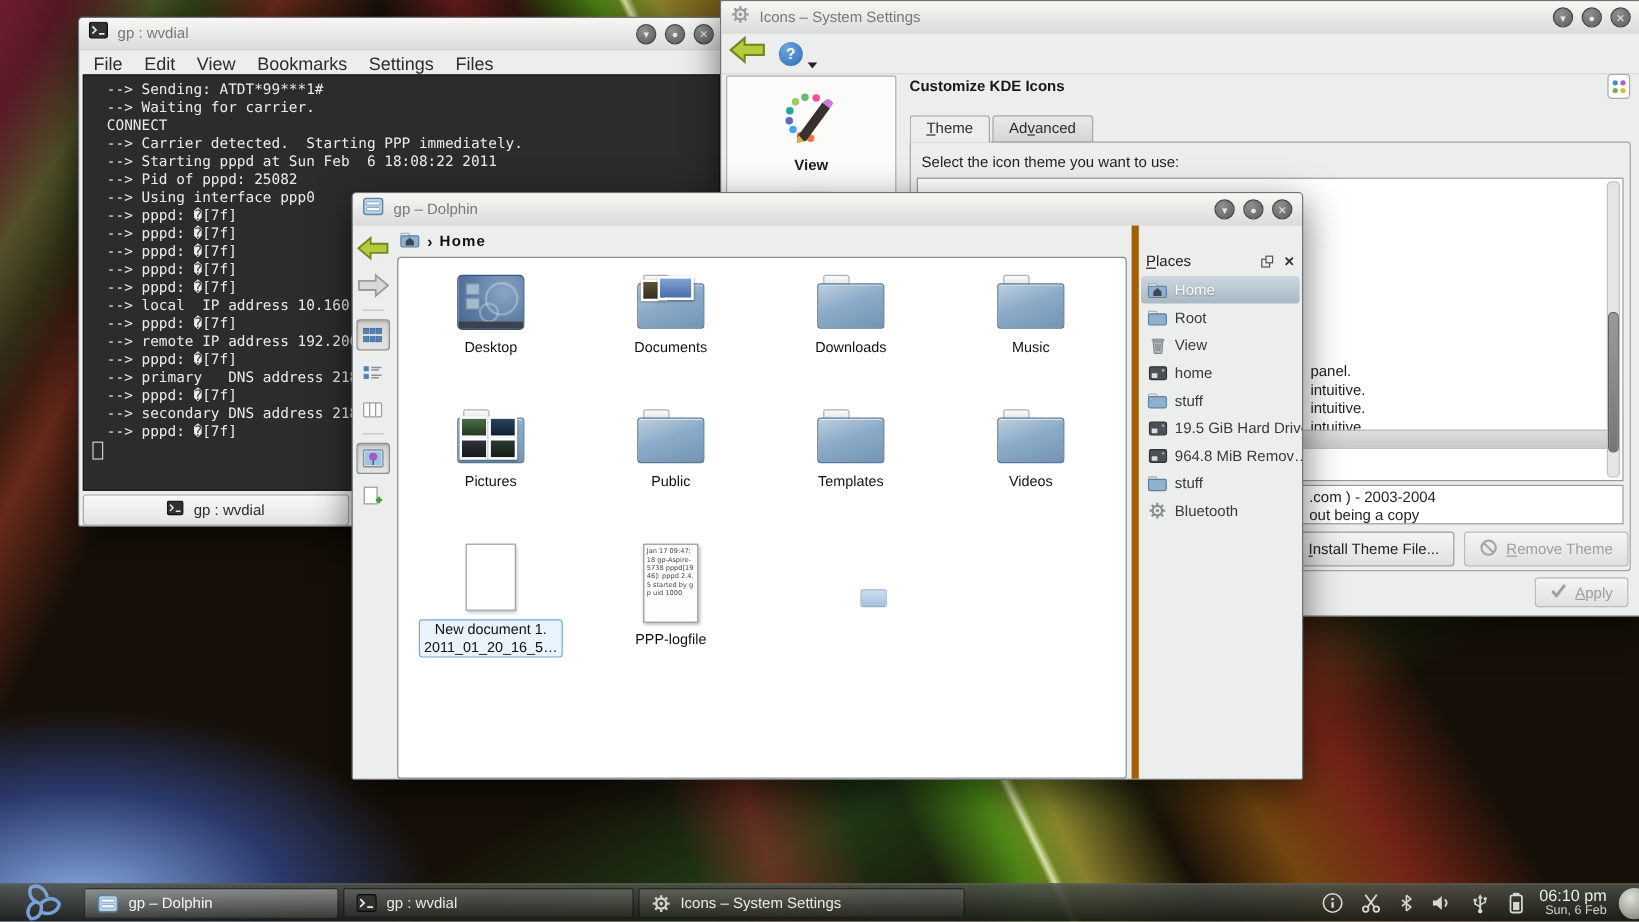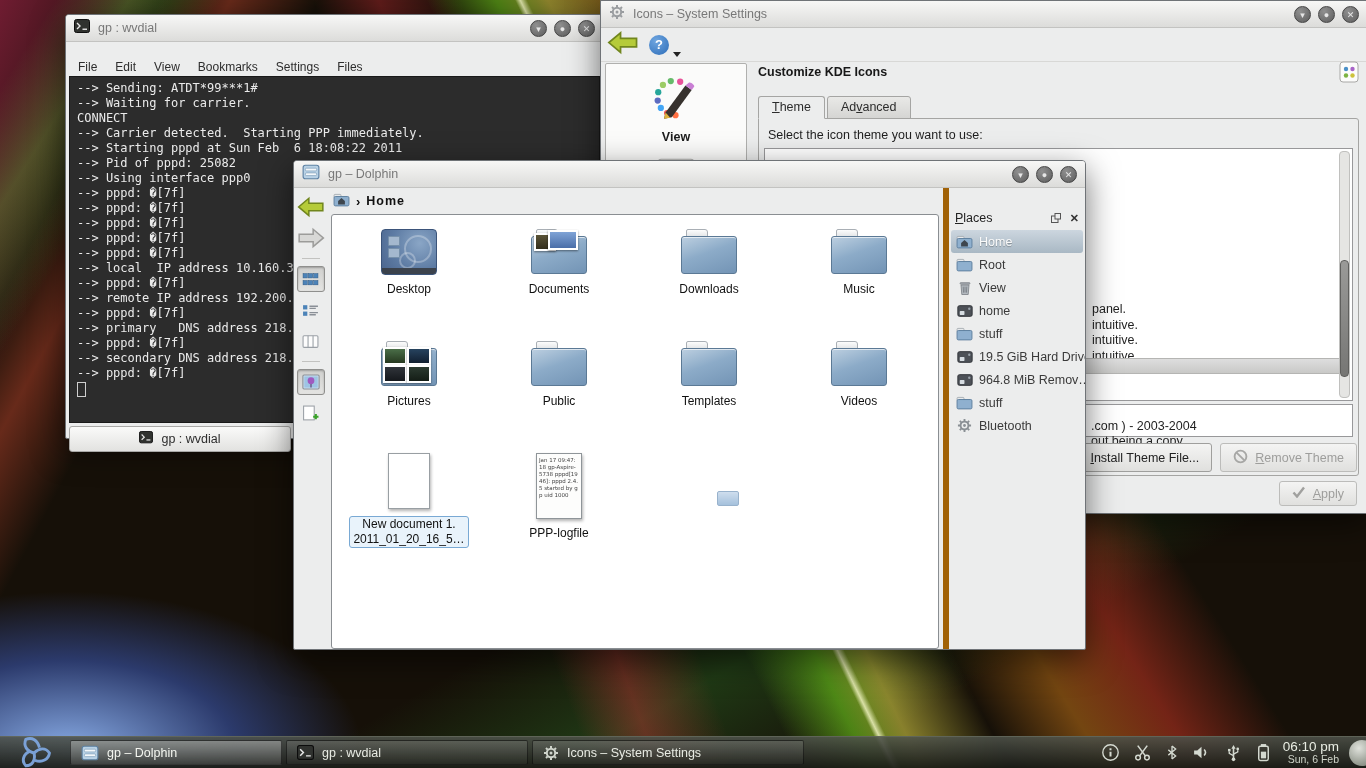--- a/index.html
+++ b/index.html
@@ -22,26 +22,26 @@
   .window{position:absolute;background:#eceded;border:1px solid #6f7377;border-radius:4px 4px 2px 2px;
     box-shadow:0 10px 32px rgba(0,0,0,.55);}
   .titlebar{height:26px;display:flex;align-items:center;gap:8px;padding:0 8px;
     background:linear-gradient(#f7f7f6,#dcdcda);border-bottom:1px solid #c3c3c1;border-radius:3px 3px 0 0;}
   .title{color:#787878;font-size:12.5px;white-space:nowrap;overflow:hidden;}
   .winbtns{margin-left:auto;display:flex;gap:7px;}
   .wbtn{width:17px;height:17px;border-radius:50%;background:radial-gradient(circle at 35% 30%,#909090,#5d5d5d);
     border:1px solid #454545;color:#e6e6e6;font-size:9px;line-height:16px;text-align:center;box-sizing:border-box;}
   
   .term-win{left:65px;top:14px;width:537px;height:423px;z-index:10;}
-  .menubar{display:flex;gap:18px;padding:2px 12px 0;font-size:12px;color:#2d2d2d;height:18px;align-items:center;margin-top:14px;}
+  .menubar{display:flex;gap:18px;padding:2px 12px 0;font-size:15px;color:#2d2d2d;height:18px;align-items:center;}
   .menu-item{cursor:default;}
   .termview{margin:0 3px;height:347px;box-sizing:border-box;background:#2c2c2c;border:1px solid #191919;
     padding:4px 7px;font-family:"DejaVu Sans Mono",monospace;font-size:12px;line-height:15px;color:#ebebeb;
     overflow:hidden;white-space:pre;}
-  .term-line{height:15px;}
+  .term-line{height:15px;margin-left:12px;}
   .term-cursor{width:7px;height:13px;border:1px solid #cfcfcf;margin-top:1px;}
   .tabbar{display:flex;align-items:stretch;height:26px;margin:3px 3px 3px;gap:2px;}
   .ktab{display:flex;align-items:center;gap:8px;padding:0 10px;width:200px;font-size:12.5px;color:#2d2d2d;
     background:linear-gradient(#fafaf9,#e2e2e0);border:1px solid #a9a9a7;border-radius:3px;justify-content:center;}
   .ktab2{flex:1;display:flex;align-items:center;padding:0 6px;background:linear-gradient(#ededec,#dededc);
     border:1px solid #a9a9a7;border-radius:3px;}
   
   .ss-win{left:600px;top:0;width:766px;height:512px;z-index:20;border-radius:0 0 2px 2px;}
   .ss-toolbar{height:33px;display:flex;align-items:center;gap:10px;padding:0 6px;border-bottom:1px solid #d8d8d6;}
   .helpico{width:20px;height:20px;border-radius:50%;background:radial-gradient(circle at 35% 30%,#6fa6e0,#2c6cb8);
@@ -64,21 +64,21 @@
   .ss-listbox{position:absolute;left:163px;top:147px;width:589px;height:253px;background:#fff;
     border:1px solid #98989б;border:1px solid #98989a;box-sizing:border-box;}
   .ss-fragments{position:absolute;left:327px;top:153px;font-size:12.5px;color:#1f1f1f;line-height:15.5px;}
   .ss-band{position:absolute;left:1px;top:209px;right:11px;height:14px;
     background:linear-gradient(#dedede,#c9c9c7);border-top:1px solid #b5b5b3;border-bottom:1px solid #b5b5b3;}
   .ss-scroll{position:absolute;right:2px;top:2px;width:9px;bottom:2px;background:#e5e5e3;border:1px solid #c0c0be;border-radius:4px;}
   .ss-thumb{position:absolute;left:0;right:0;top:108px;height:115px;border-radius:4px;
     background:linear-gradient(#9a9a98,#767674);border:1px solid #5f5f5d;}
   .ss-about{position:absolute;left:163px;top:403px;width:589px;height:33px;background:#fff;border:1px solid #98989a;
     box-sizing:border-box;font-size:12.5px;color:#1f1f1f;line-height:15px;}
-  .ss-about-inner{position:absolute;left:326px;top:14px;}
+  .ss-about-inner{position:absolute;left:326px;top:2px;}
   .ss-btnrow{position:absolute;right:10px;top:442px;display:flex;gap:8px;}
   .kbtn{display:flex;align-items:center;gap:7px;padding:4px 12px;font-size:12.5px;color:#222;
     background:linear-gradient(#f4f4f3,#e0e0de);border:1px solid #9f9f9d;border-radius:3px;}
   .kbtn.disabled{color:#9e9e9c;border-color:#bcbcba;}
   .ss-applyrow{position:absolute;right:10px;top:480px;}
   
   .dolphin-win{left:293px;top:160px;width:793px;height:490px;z-index:30;display:flex;flex-direction:column;box-sizing:border-box;}
   .dolphin-body{flex:1;display:flex;min-height:0;}
   .vtoolbar{width:33px;display:flex;flex-direction:column;align-items:center;padding-top:6px;gap:5px;}
   .vbtn{width:28px;height:26px;display:flex;align-items:center;justify-content:center;border-radius:3px;}

